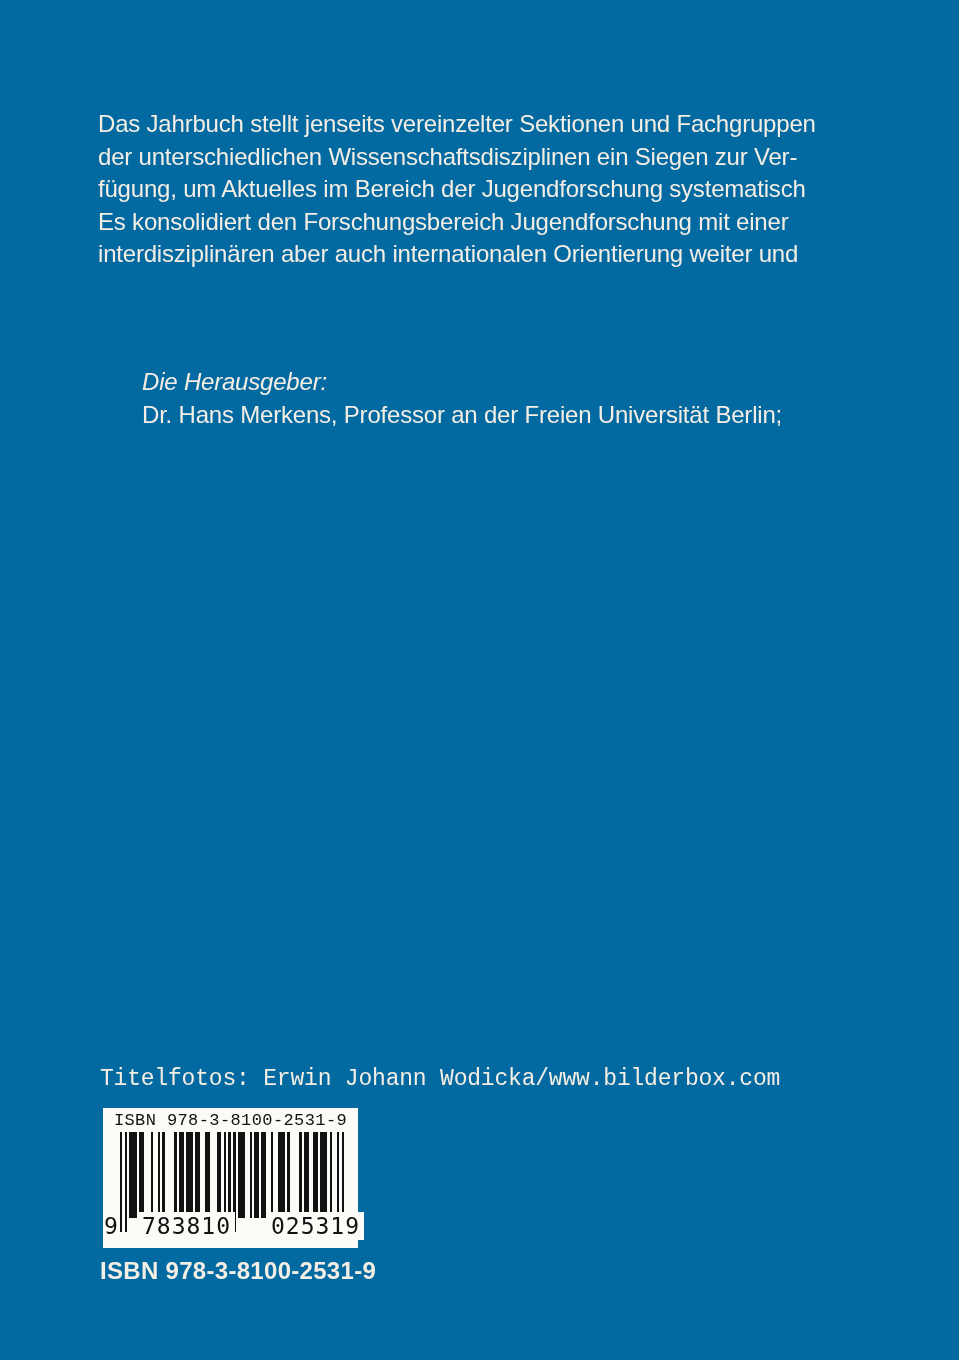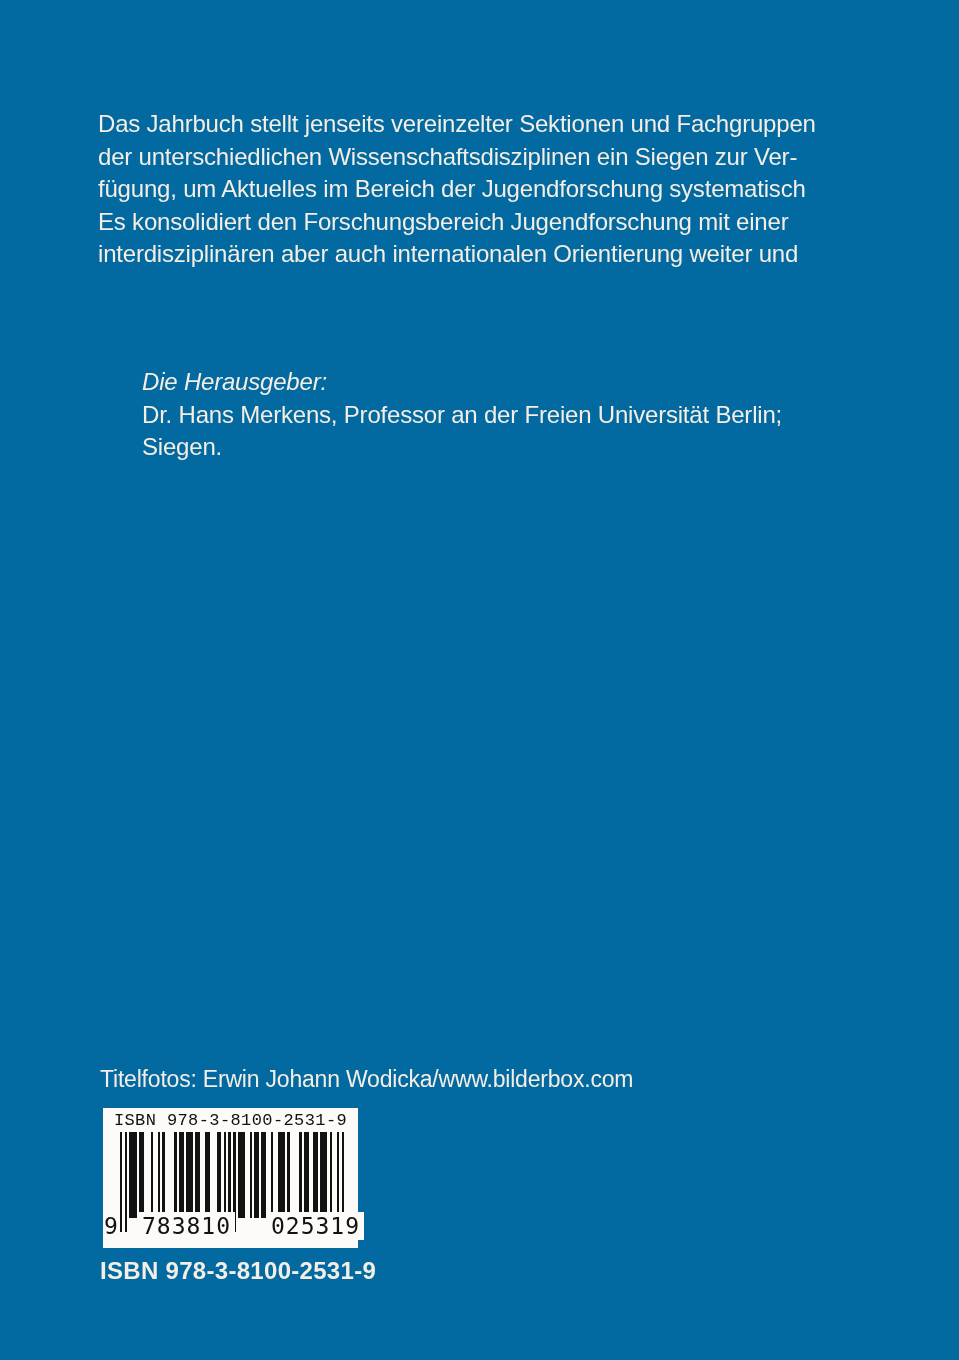--- a/index.html
+++ b/index.html
@@ -26,20 +26,21 @@
   .blurb { left: 98px; top: 108px; }
   .editors { left: 98px; top: 366px; margin-left: 44px; }
   .editors-heading { font-style: italic; }
   .credits {
     position: absolute;
     left: 100px; top: 1066px;
     color: #F4EEE4;
     font-size: 23px;
     letter-spacing: -0.2px;
     white-space: nowrap;
+    font-family: Liberation Mono, monospace;
   }
   .barcode-box {
     position: absolute;
     left: 103px; top: 1108px;
     width: 255px; height: 140px;
     background: #FCFBF8;
   }
   .barcode-isbn-line {
     position: absolute;
     top: 3px; left: 0; right: 0;
@@ -90,21 +91,20 @@
       <div class="line">der unterschiedlichen Wissenschaftsdisziplinen ein Siegen zur Ver-</div>
       <div class="line">fügung, um Aktuelles im Bereich der Jugendforschung systematisch</div>
       <div class="line">Es konsolidiert den Forschungsbereich Jugendforschung mit einer</div>
       <div class="line">interdisziplinären aber auch internationalen Orientierung weiter und</div>
     </div>
 
   <div class="text-block editors">
     <div class="editors-heading line">Die Herausgeber:</div>
     <div>
         <div class="line">Dr. Hans Merkens, Professor an der Freien Universität Berlin;</div>
-        <div class="line">Siegen.</div>
       </div>
   </div>
 
   <div class="credits">Titelfotos: Erwin Johann Wodicka/www.bilderbox.com</div>
 
   <div class="barcode-box">
     <div class="barcode-isbn-line">ISBN 978-3-8100-2531-9</div>
     <svg class="bars-svg" id="bars-svg" width="224" height="100" viewBox="0 0 95 100" preserveAspectRatio="none" shape-rendering="crispEdges">
         <rect x="0" y="0" width="1" height="100" fill="#121212"></rect>
         <rect x="2" y="0" width="1" height="100" fill="#121212"></rect>

